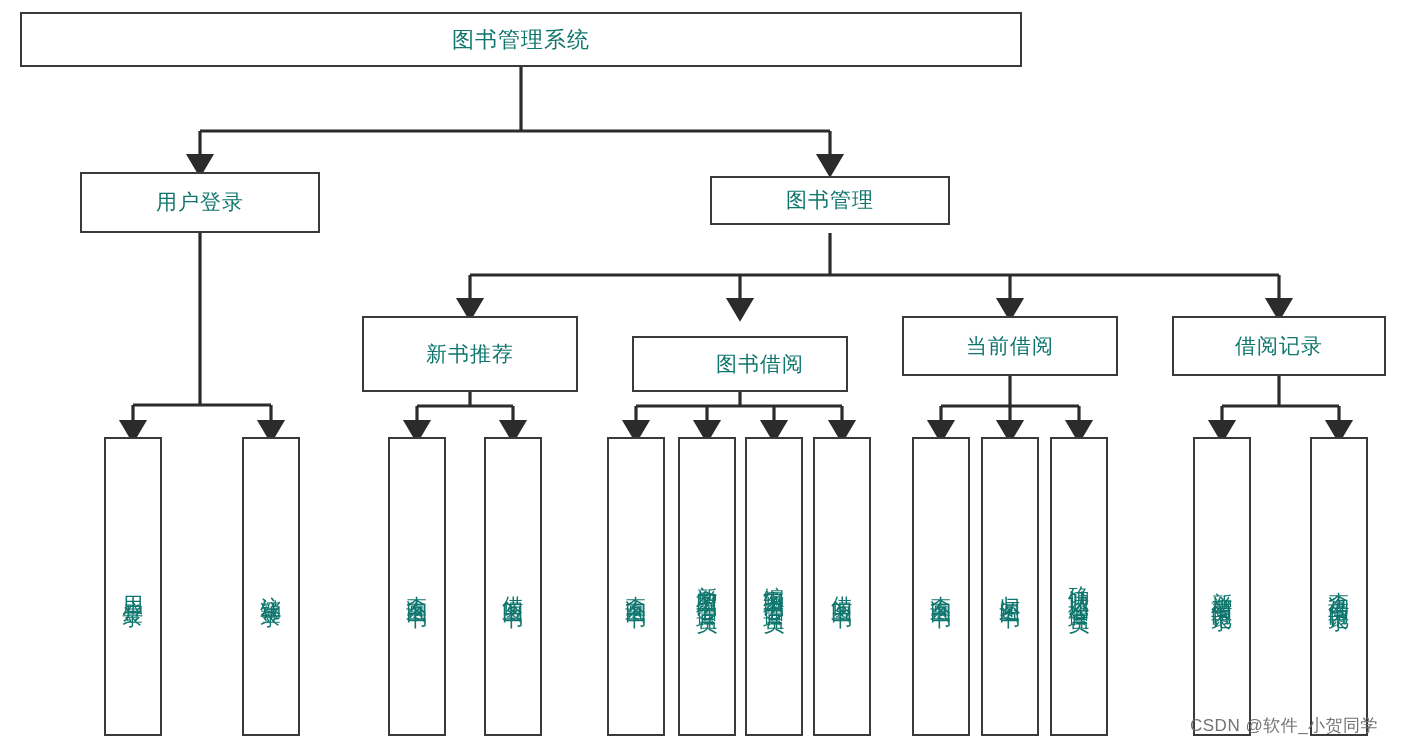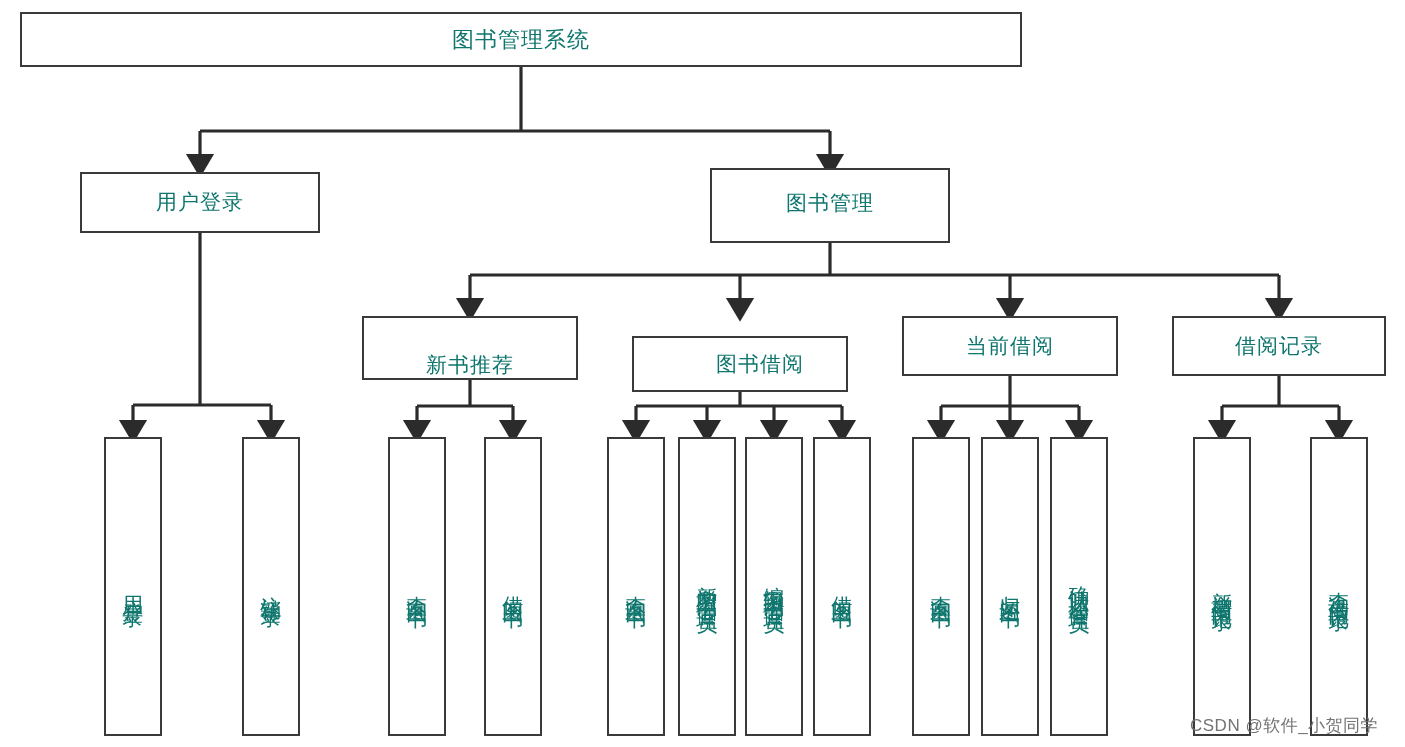--- a/index.html
+++ b/index.html
@@ -132,25 +132,25 @@
   </svg>
 
   <div class="node root" style="left:20px; top:12px; width:1002px; height:55px;">
     <span class="label">图书管理系统</span>
   </div>
 
   <div class="node" style="left:80px; top:172px; width:240px; height:61px;">
     <span class="label">用户登录</span>
   </div>
 
-  <div class="node" style="left:710px; top:168px; width:240px; height:75px;font-family:Liberation Mono, monospace;">
+  <div class="node" style="left:710px; top:176px; width:240px; height:49px;">
     <span class="label">图书管理</span>
   </div>
 
-  <div class="node" style="left:362px; top:316px; width:216px; height:64px;align-items:flex-end;">
+  <div class="node" style="left:362px; top:316px; width:216px; height:76px;">
     <span class="label">新书推荐</span>
   </div>
 
   <div class="node" style="left:632px; top:336px; width:216px; height:56px;padding-left:40px;">
     <span class="label">图书借阅</span>
   </div>
 
   <div class="node" style="left:902px; top:316px; width:216px; height:60px;">
     <span class="label">当前借阅</span>
   </div>

